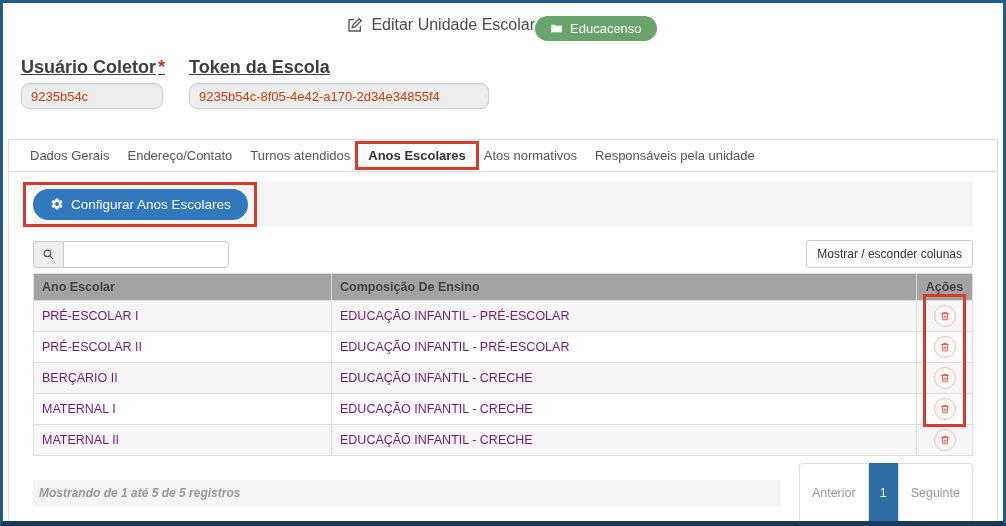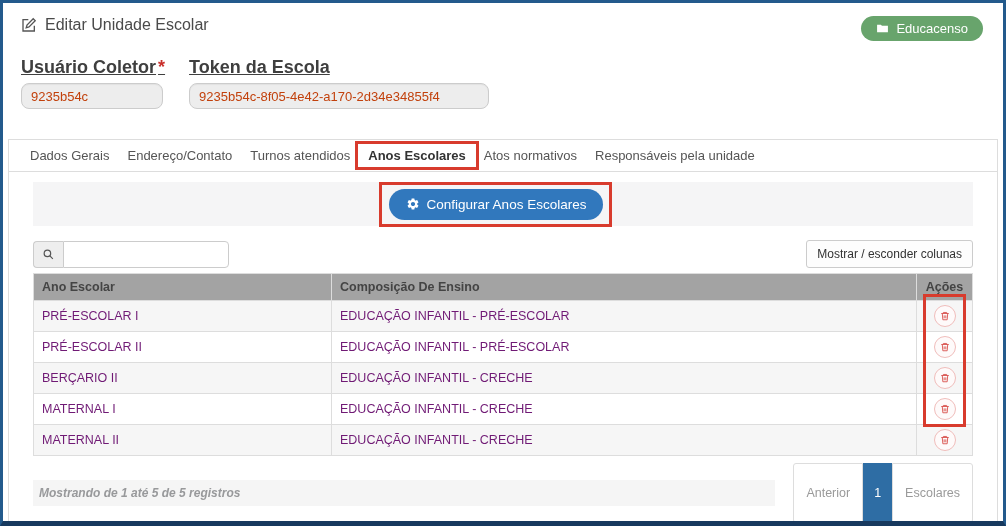--- a/index.html
+++ b/index.html
@@ -6,21 +6,21 @@
   html,body { background:#fff; }
   body { font-family:"Liberation Sans","DejaVu Sans",sans-serif; color:#555; }
 
   .window {
     width:1006px; height:526px; overflow:hidden; background:#fff;
     border:3px solid #235a8c; border-bottom:5px solid #17395e;
     position:relative;
   }
 
   
-  .page-header { display:flex; justify-content:space-between; align-items:flex-start; padding:13px 20px 0 18px; }
+  .page-header { display:flex; justify-content:center; align-items:flex-start; padding:13px 20px 0 18px; }
   .page-title { display:flex; align-items:center; gap:8px; font-size:16px; color:#4a4a4a; }
   .page-title svg { width:16px; height:16px; stroke:#555; }
 
   .btn { display:inline-flex; align-items:center; gap:7px; border:none; cursor:pointer;
          font-family:inherit; white-space:nowrap; }
   .btn-green { background:#68a46c; color:#fff; font-size:13px; padding:5px 15px; border-radius:14px; }
   .btn-green svg { width:13px; height:13px; fill:#fff; }
   .btn-blue { background:#3178bd; color:#fff; border-radius:17px; }
 
   
@@ -37,21 +37,21 @@
   
   .panel { margin:30px 5px 0 5px; border:1px solid #ddd; background:#fff; }
   .tabs { display:flex; align-items:center; border-bottom:1px solid #ddd; padding:0 4px 0 12px; height:32px; }
   .tab { font-size:13px; color:#555; padding:7px 9px; cursor:pointer; position:relative; }
   .tab.active { font-weight:bold; color:#333; }
   .ann { position:absolute; border:3px solid #d83b2d; pointer-events:none; z-index:5; }
   .ann-tab { top:0; bottom:0; left:-4px; right:-4px; }
 
   .tab-content { padding:10px 24px 8px 24px; }
 
-  .toolbar { background:#f5f5f6; height:44px; display:flex; justify-content:center; align-items:center;
+  .toolbar { background:#f5f5f6; height:44px; display:flex; justify-content:flex-start; align-items:center;
              padding-right:14px; margin-bottom:14px;text-decoration:underline; }
   .config-wrap { position:relative; display:inline-block; }
   .btn-config { font-size:13.5px; padding:8px 17px; }
   .btn-config svg { width:14px; height:14px; fill:#fff; }
   .ann-config { top:-7px; bottom:-7px; left:-10px; right:-9px; }
 
   
   .controls-row { display:flex; justify-content:space-between; align-items:flex-end; margin-bottom:5px; }
   .search-group { display:flex; height:27px; }
   .search-addon { width:30px; background:#eee; border:1px solid #ccc; border-right:none;
@@ -239,21 +239,21 @@
             </tbody>
         </table>
         <span class="ann ann-trash"></span>
       </div>
 
       <div class="table-footer">
         <div class="info-text">Mostrando de 1 até 5 de 5 registros</div>
         <div class="pagination">
           <button class="page-btn prev">Anterior</button>
           <button class="page-btn current">1</button>
-          <button class="page-btn next">Escolares</button>
+          <button class="page-btn next">Seguinte</button>
         </div>
       </div>
 
     </div>
   </div>
 
   <div class="footer-band">
     <button class="btn btn-blue btn-save">
       <svg viewBox="0 0 24 24" fill="none" stroke-width="2">
         <path d="M4 4h13l3 3v13H4z"></path>

